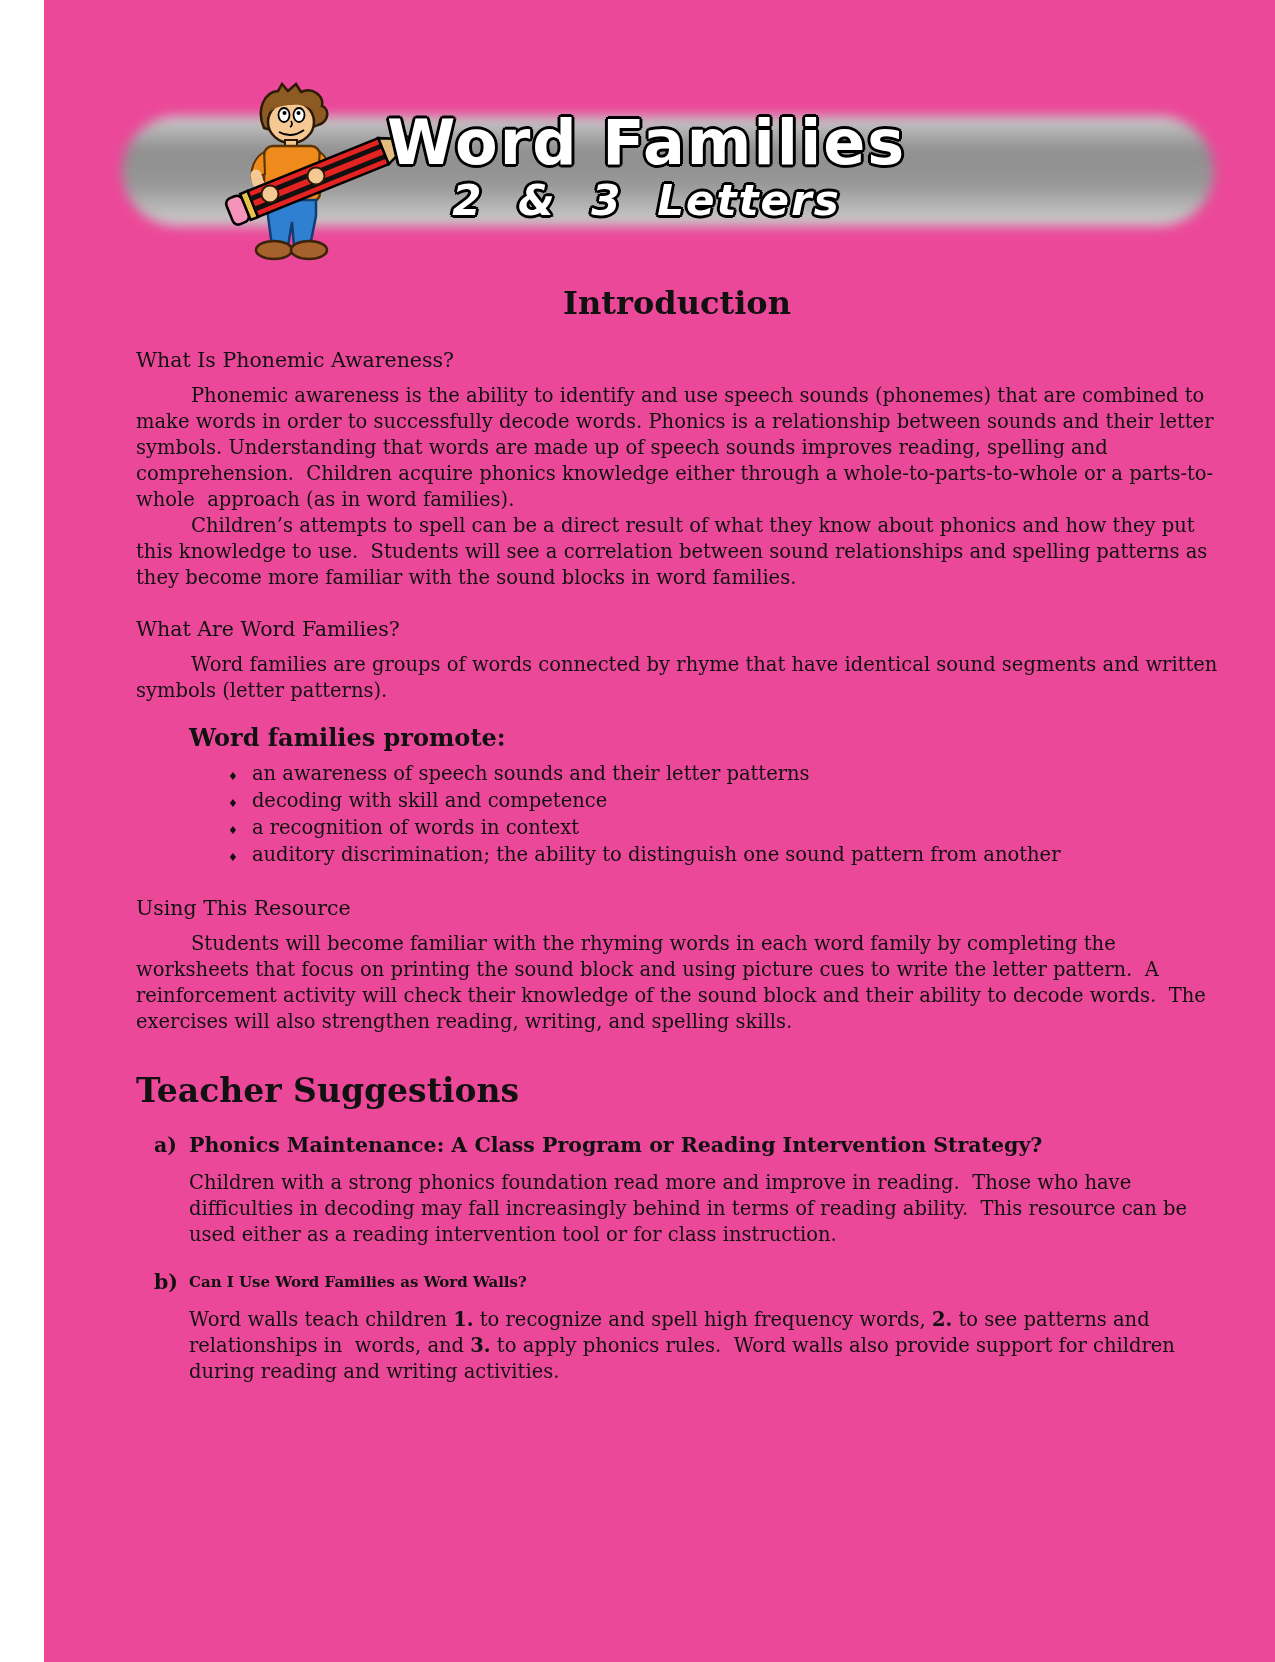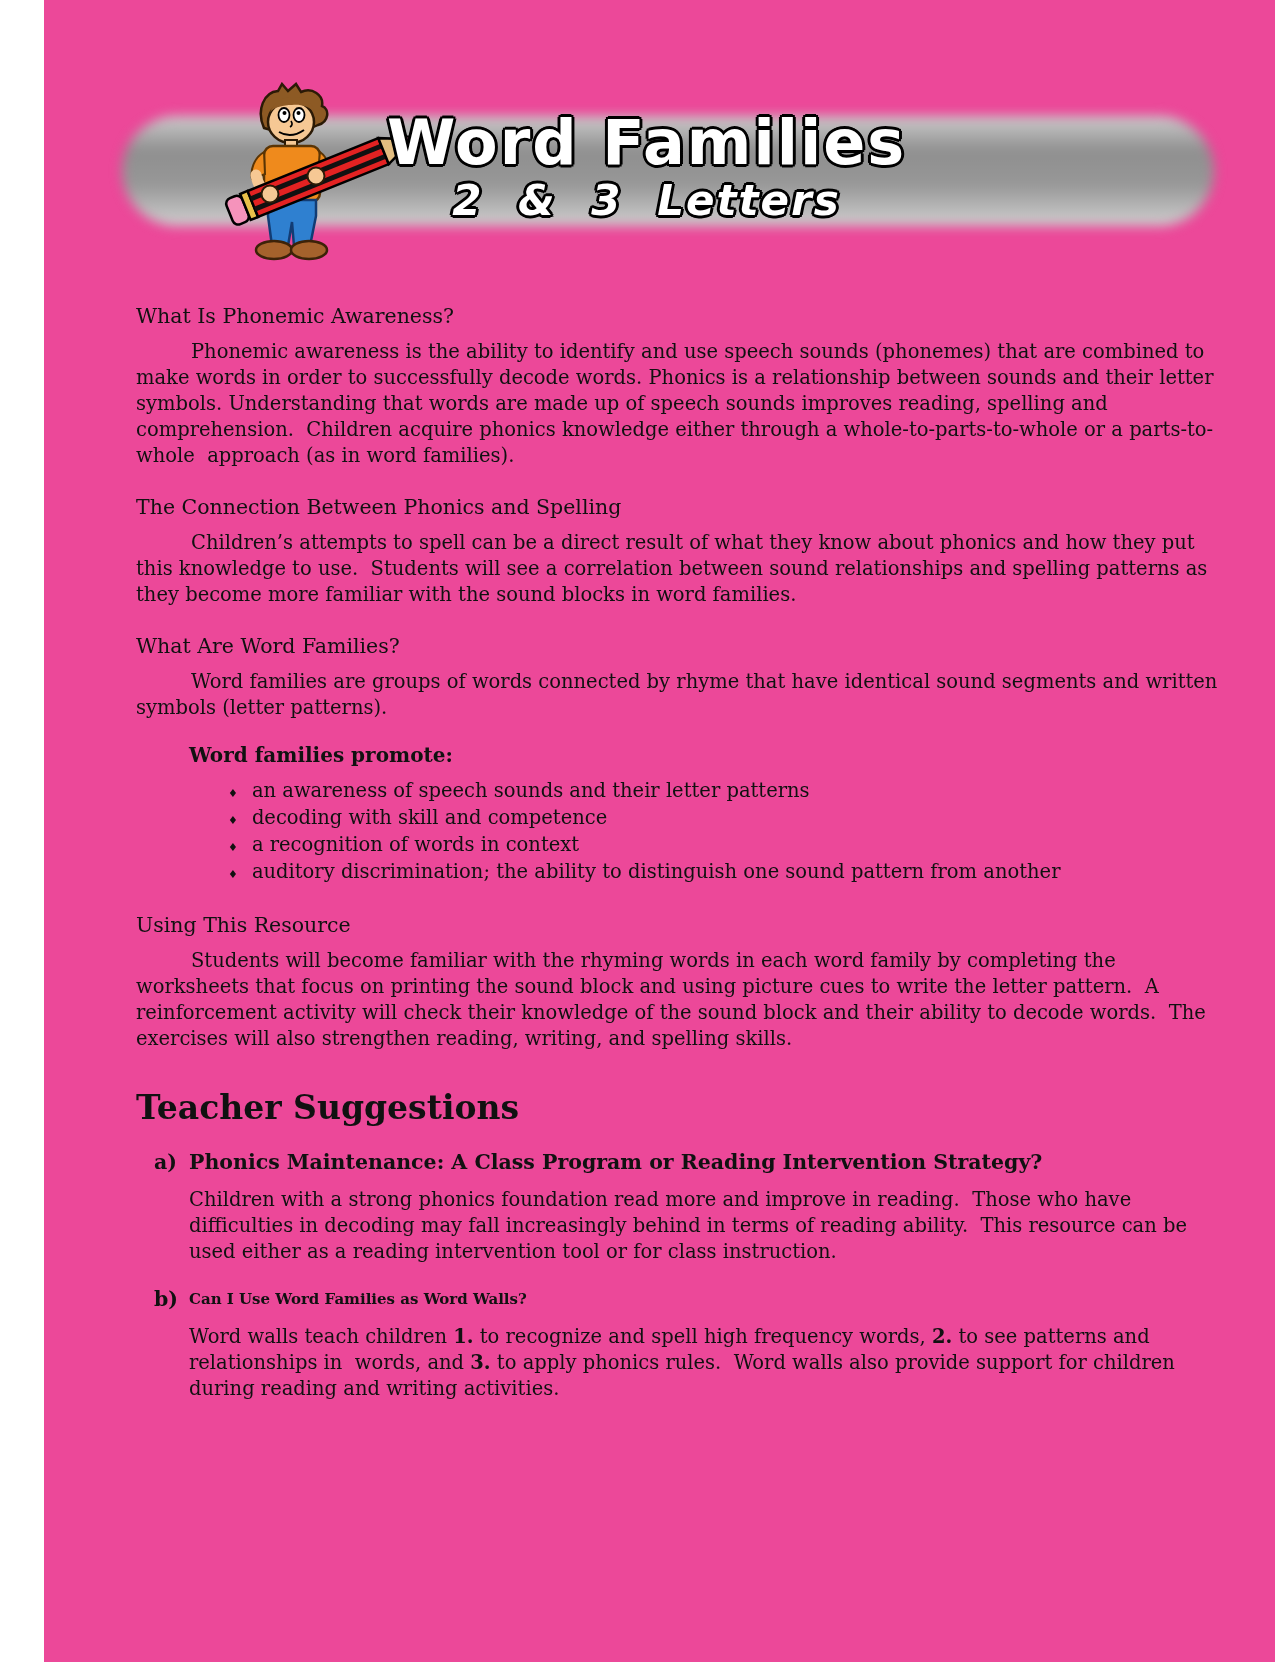--- a/index.html
+++ b/index.html
@@ -30,21 +30,21 @@
   }
   .title   { font-size:62px; line-height:70px; letter-spacing:2px; }
   .subtitle{ font-size:42px; line-height:46px; word-spacing:18px; letter-spacing:2px;font-style:italic; }
   
   .content { position:absolute; left:92px; top:278px; width:1082px;
              font-size:19.5px; line-height:26px; }
   h1,h2,h3,p,ul { margin:0; padding:0; }
   .intro-title   { font-size:32px; line-height:38px; text-align:center; margin:6px 0 20px; font-weight:bold; }
   .sec-heading   { font-size:20.5px; font-weight:normal; margin:25px 0 10px; }
   .para          { text-indent:55px; white-space:pre-wrap; margin:0; }
-  .promote-label { font-size:20px; font-weight:bold; margin:21px 0 11px 53px; }
+  .promote-label { font-size:24px; font-weight:bold; margin:21px 0 11px 53px; }
   .bullets       { list-style:none; margin:0 0 0 92px; line-height:24px; }
   .bullets li    { display:flex; align-items:baseline; gap:14px; }
   .diamond       { font-family:"DejaVu Sans", sans-serif; font-size:11px; }
   .teacher-title { font-size:33px; line-height:40px; text-align:left; margin:36px 0 10px; font-weight:bold; }
   .suggestion    { margin:21px 0 0 18px; }
   .sug-head      { display:flex; font-weight:bold; font-size:20.5px; line-height:26px; }
   .sug-label     { width:35px; flex:0 0 35px; }
   .sug-body      { margin:12px 0 0 35px; white-space:pre-wrap; }
   .b             { font-weight:bold; }
   
@@ -107,25 +107,25 @@
     </svg>
 
     <div class="titles">
       <div class="title">Word Families</div>
       <div class="subtitle">2 &amp; 3  Letters</div>
     </div>
   </header>
 
   <main class="content">
 
+    <h1 class="intro-title">Introduction</h1>
 
     <h2 class="sec-heading">What Is Phonemic Awareness?</h2>
     <p class="para">Phonemic awareness is the ability to identify and use speech sounds (phonemes) that are combined to make words in order to successfully decode words. Phonics is a relationship between sounds and their letter symbols. Understanding that words are made up of speech sounds improves reading, spelling and comprehension.  Children acquire phonics knowledge either through a whole-to-parts-to-whole or a parts-to-whole  approach (as in word families).</p>
 
-    <h2 class="sec-heading">The Connection Between Phonics and Spelling</h2>
     <p class="para">Children’s attempts to spell can be a direct result of what they know about phonics and how they put this knowledge to use.  Students will see a correlation between sound relationships and spelling patterns as they become more familiar with the sound blocks in word families.</p>
 
     <h2 class="sec-heading">What Are Word Families?</h2>
     <p class="para">Word families are groups of words connected by rhyme that have identical sound segments and written symbols (letter patterns).</p>
 
     <h3 class="promote-label">Word families promote:</h3>
     <ul class="bullets">
       <li>
         <span class="diamond">♦</span>
         <span>an awareness of speech sounds and their letter patterns</span>

